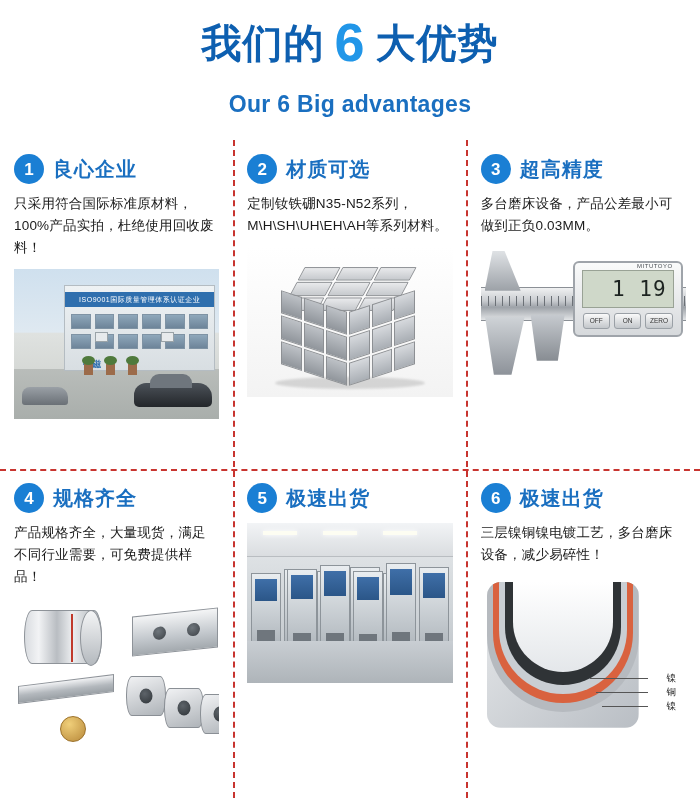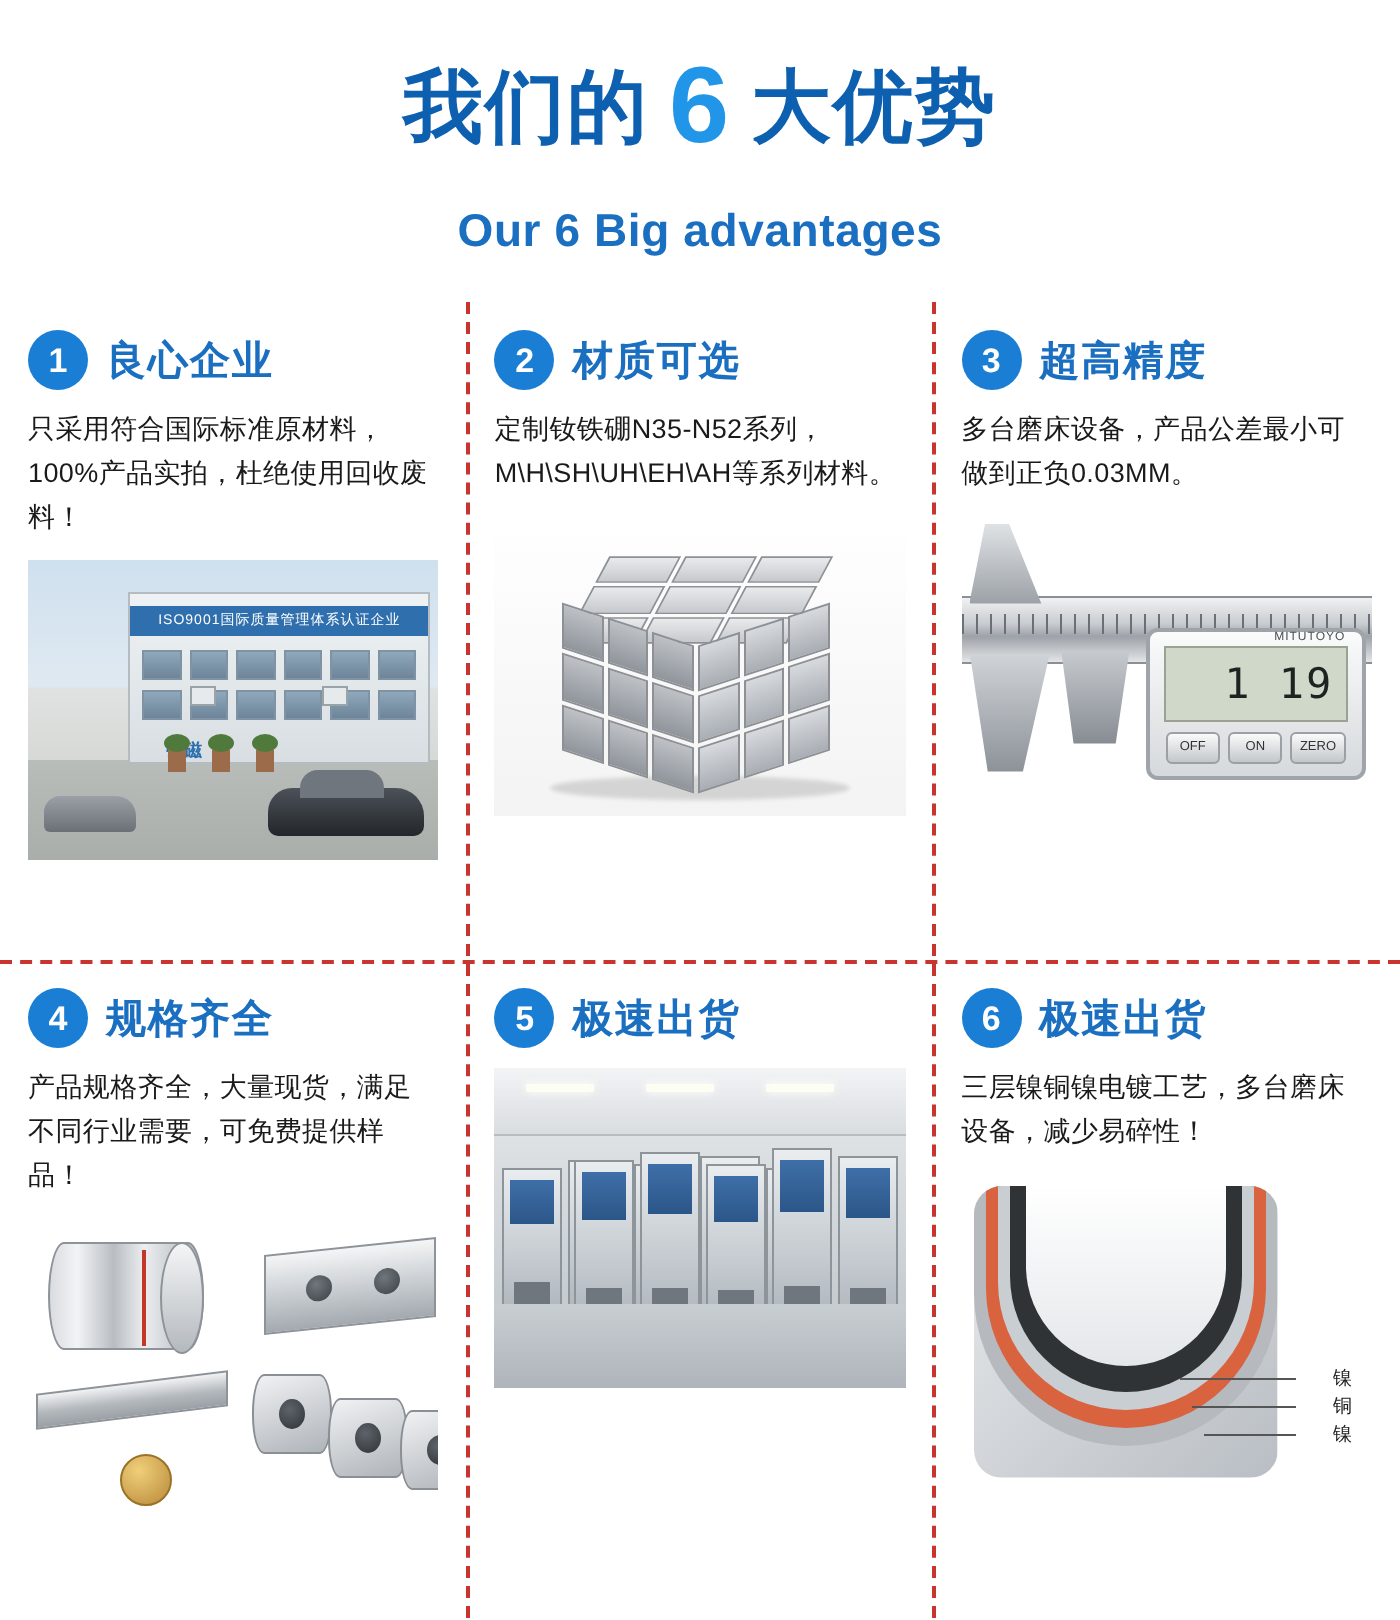--- a/index.html
+++ b/index.html
@@ -11,21 +11,21 @@
   }
   #page {
     position: relative;
     width: 700px; height: 810px;
     overflow: hidden;
     background: #ffffff;
   }
 
   
   .header {
-    padding-top: 26px;
+    padding-top: 15px;
     text-align: center;
   }
   .headline {
     font-size: 40px;
     font-weight: bold;
     color: #0d5fb0;
     letter-spacing: 1px;
     line-height: 1;
     white-space: nowrap;
   }
@@ -246,21 +246,21 @@
   .cal-jaw2 {
     position: absolute; left: 50px; top: 68px;
     width: 34px; height: 46px;
     background: linear-gradient(#c6cacf, #878c92);
     clip-path: polygon(0 0, 100% 0, 80% 100%, 18% 100%);
   }
   .cal-disp {
     position: absolute; left: 92px; top: 14px;
     width: 110px; height: 76px;
     background: linear-gradient(#fafbfb, #d6d9dc);
-    border: 2px solid #9fa4aa; border-radius: 6px; margin-top: 42px;
+    border: 2px solid #9fa4aa; border-radius: 6px;
   }
   .cal-lcd {
     position: absolute; left: 7px; top: 7px; right: 7px; height: 38px;
     background: #cfd8c9;
     border: 1px solid #99a295;
     display: flex; align-items: center; justify-content: flex-end;
     padding-right: 6px;
     font-family: "DejaVu Sans Mono", monospace;
     font-size: 21px; color: #1c2320; letter-spacing: 1px;
   }

